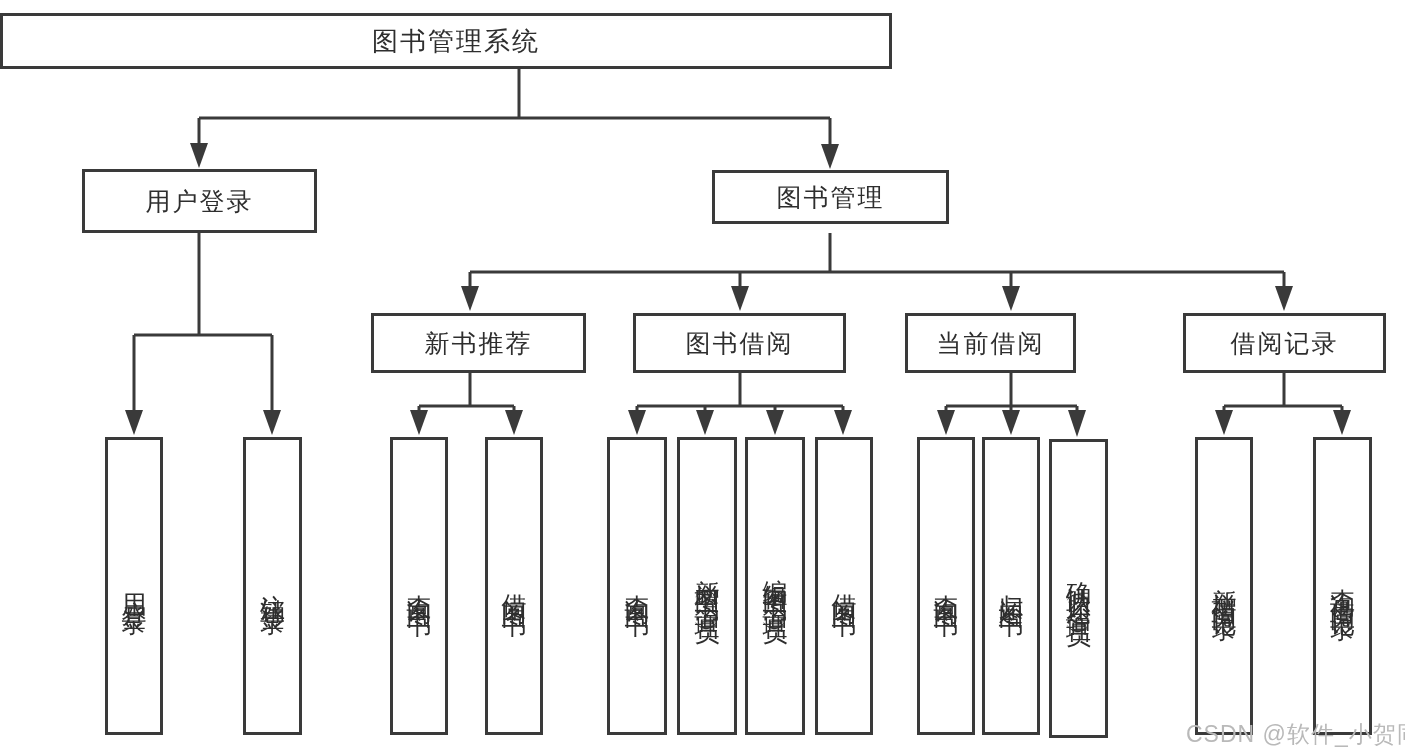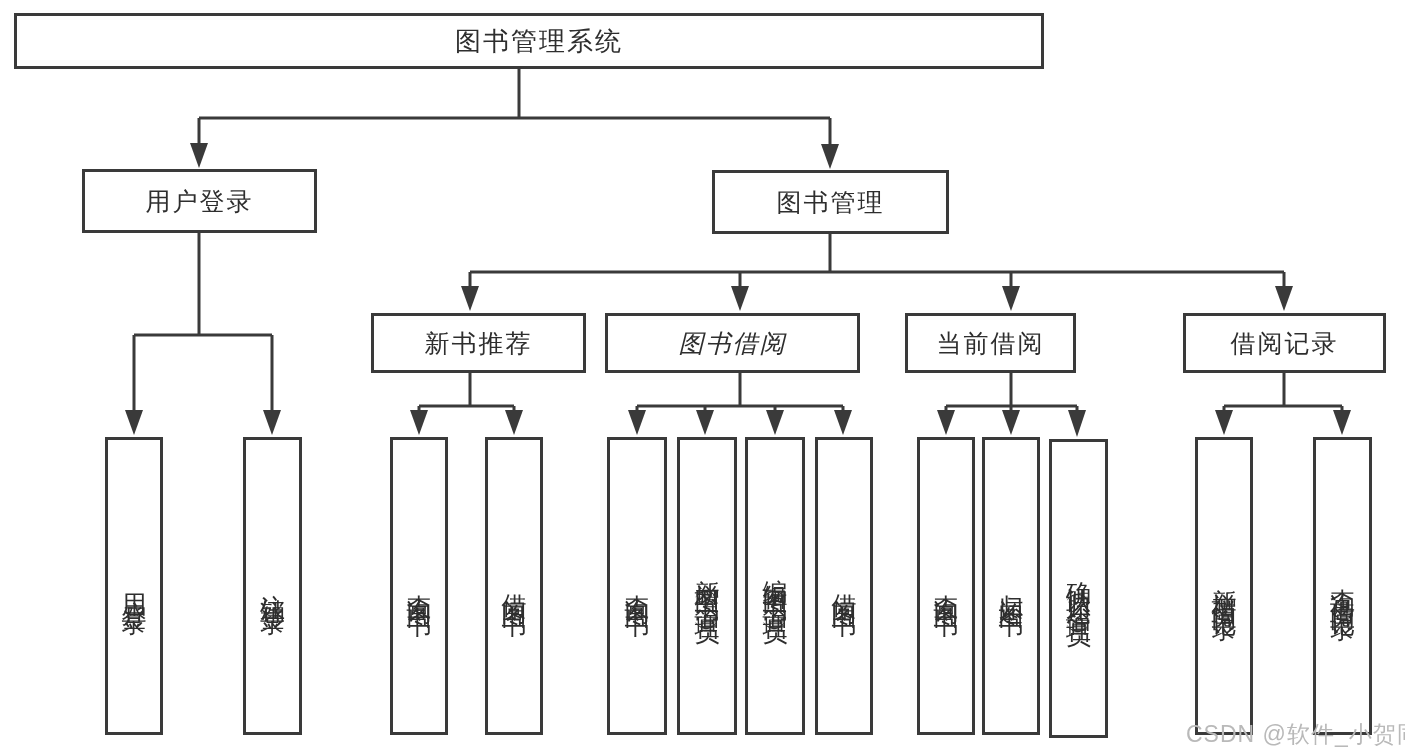--- a/index.html
+++ b/index.html
@@ -98,27 +98,27 @@
       <polygon points="766,410 784,410 775,435"></polygon>
       <polygon points="834,410 852,410 843,435"></polygon>
       <polygon points="937,410 955,410 946,435"></polygon>
       <polygon points="1002,410 1020,410 1011,435"></polygon>
       <polygon points="1068,410 1086,410 1077,437"></polygon>
       <polygon points="1215,410 1233,410 1224,435"></polygon>
       <polygon points="1333,410 1351,410 1342,435"></polygon>
     </g>
   </svg>
 
-  <div class="hbox root" style="left:14px; top:13px; width:1030px; height:56px;padding-left:20px;">图书管理系统</div>
+  <div class="hbox root" style="left:0; top:13px; width:892px; height:56px;padding-left:20px;">图书管理系统</div>
 
   <div class="hbox" style="left:82px; top:169px; width:235px; height:64px;">用户登录</div>
-  <div class="hbox" style="left:712px; top:170px; width:237px; height:64px;text-align:right;">图书管理</div>
+  <div class="hbox" style="left:712px; top:170px; width:237px; height:54px;text-align:right;">图书管理</div>
 
   <div class="hbox" style="left:363px; top:313px; width:215px; height:60px;margin-left:8px;">新书推荐</div>
-  <div class="hbox" style="left:605px; top:313px; width:255px; height:60px;font-style:italic;">图书借阅</div>
+  <div class="hbox" style="left:633px; top:313px; width:213px; height:60px;">图书借阅</div>
   <div class="hbox" style="left:905px; top:313px; width:171px; height:60px;">当前借阅</div>
   <div class="hbox" style="left:1183px; top:313px; width:203px; height:60px;">借阅记录</div>
 
   <div class="vbox" style="left:105px; top:437px; width:58px; height:298px;">
     <span class="vtext">用户登录</span>
   </div>
   <div class="vbox" style="left:243px; top:437px; width:59px; height:298px;">
     <span class="vtext">注销登录</span>
   </div>
 

